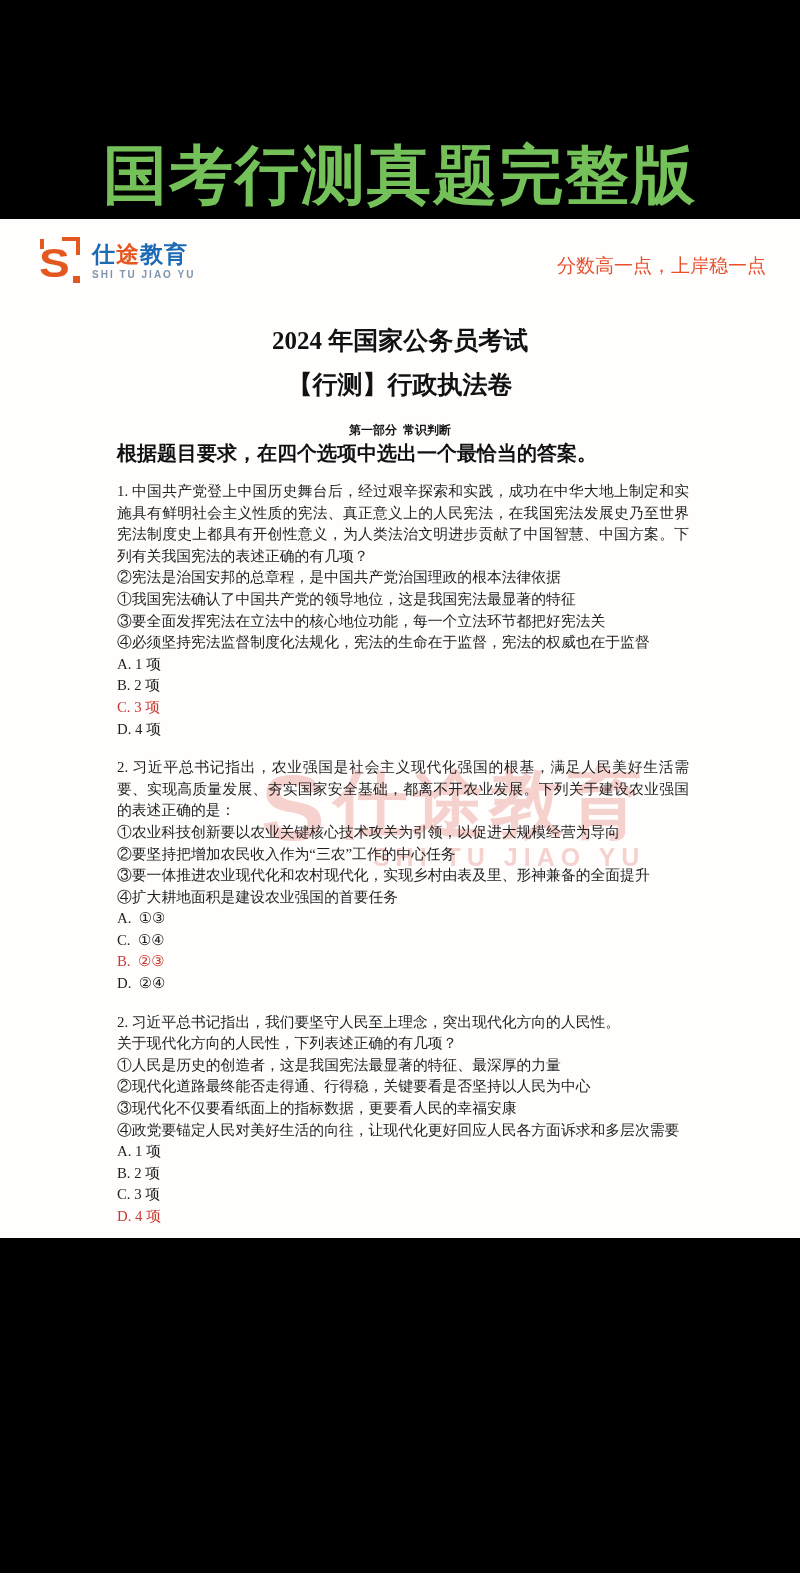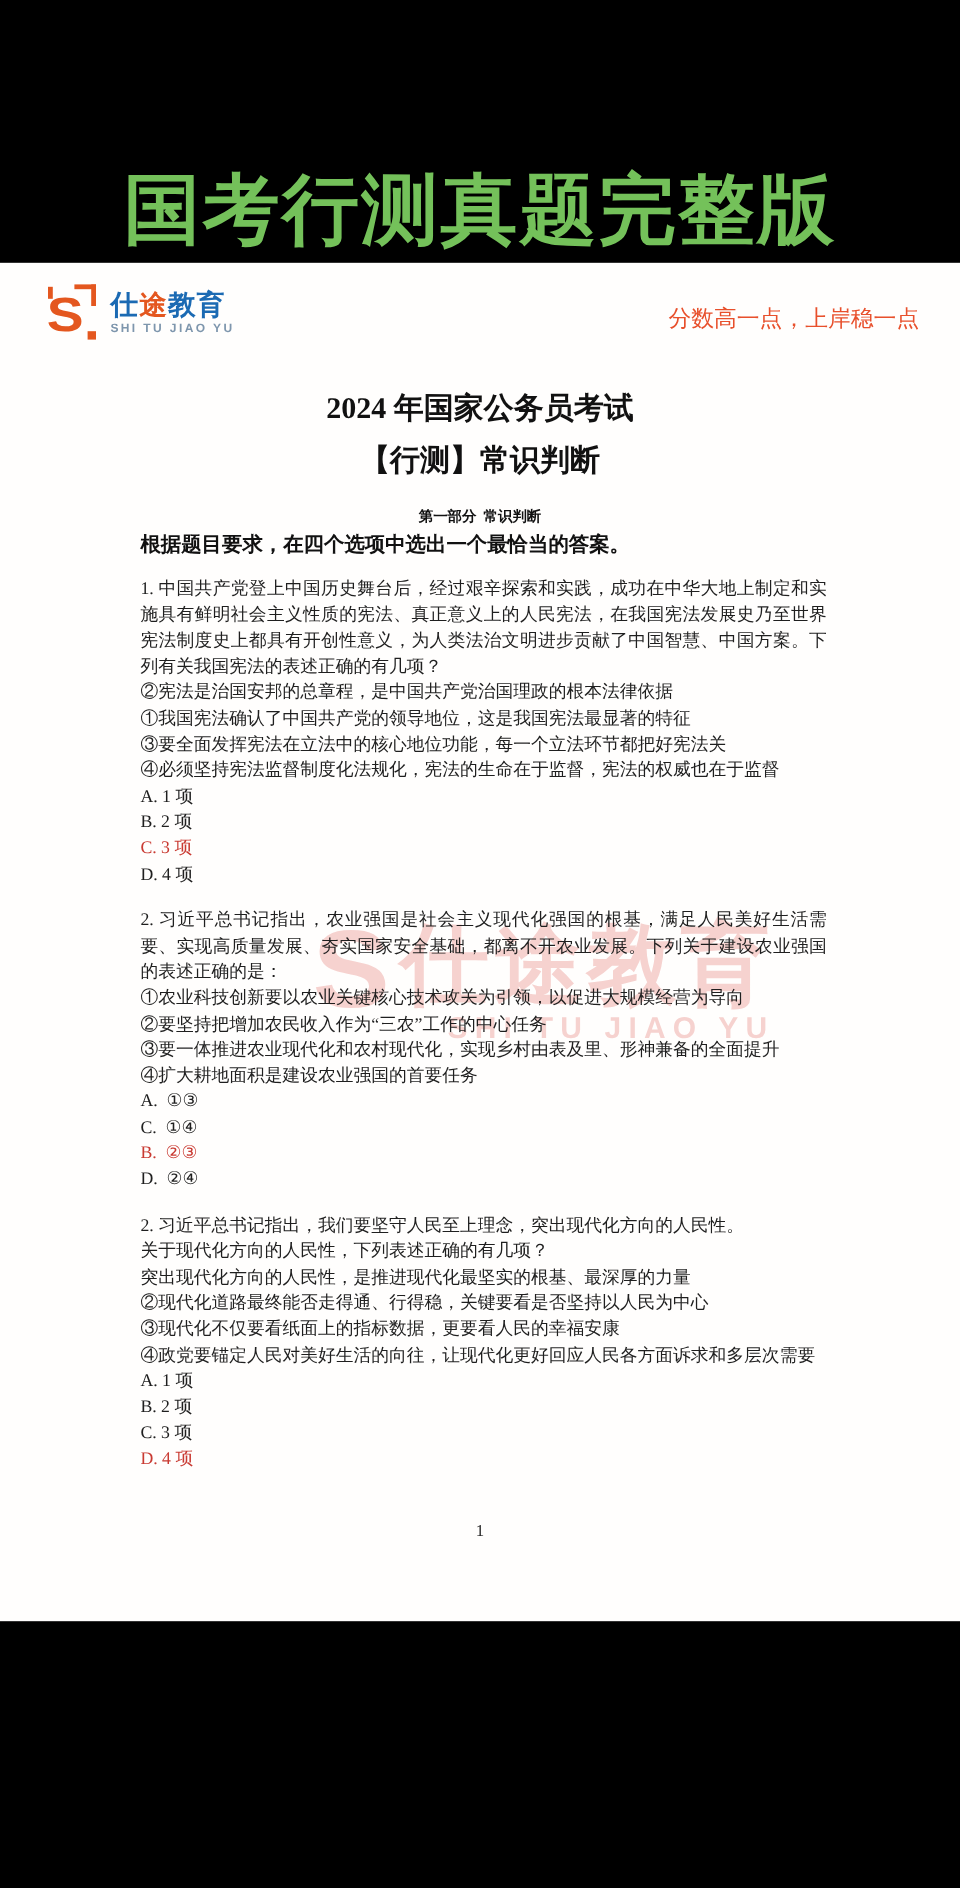--- a/index.html
+++ b/index.html
@@ -1,16 +1,16 @@
 <!DOCTYPE html>
 <html style="--banner-green: #74c15a; --answer-red: #c93a32; --brand-orange: #e4571f; --brand-blue: #1b6ab3; --slogan-red: #e8502c; --watermark-red: #dd564e;"><head>
 <meta charset="utf-8">
 <style>
   html,body{margin:0;padding:0;background:#000;}
-  .frame{position:relative;width:800px;height:1573px;margin:0 auto;background:#000;overflow:hidden;
+  .frame{position:relative;width:800px;height:1238px;margin:0 auto;background:#000;overflow:hidden;
          font-family:"Liberation Serif","DejaVu Serif",serif;}
 
   
   .banner{height:219px;background:#000;display:flex;align-items:flex-end;justify-content:center;}
   .banner-title{font-family:"Liberation Sans","DejaVu Sans",sans-serif;font-weight:900;
                 font-size:64px;line-height:1;letter-spacing:2px;color:var(--banner-green,#74c15a);
                 padding-bottom:12px;white-space:nowrap;}
 
   
   .sheet{position:relative;height:1132px;background:#fffefd;color:#1f1f1f;}
@@ -32,21 +32,21 @@
   .logo-cn .tu{color:var(--brand-orange,#e4571f);}
   .logo-en{font-family:"Liberation Sans",sans-serif;font-weight:700;font-size:10px;
            letter-spacing:2px;color:#7e96ad;margin-top:3px;}
   .slogan{font-family:"Liberation Sans","DejaVu Sans",sans-serif;font-weight:400;
           font-size:19px;color:var(--slogan-red,#e8502c);margin-top:16px;white-space:nowrap;}
 
   .doc-title{margin:34px 0 0;text-align:center;font-weight:700;font-size:25px;
              line-height:44px;color:#111;position:relative;z-index:2;}
   .section-heading{margin-top:15px;text-align:center;font-weight:700;font-size:12px;
                    color:#111;white-space:pre-wrap;position:relative;z-index:2;}
-  .instruction{margin:4px 117px 0;font-weight:700;font-size:17px;line-height:21px;
+  .instruction{margin:4px 117px 0;font-weight:700;font-size:20px;line-height:21px;
                color:#111;position:relative;z-index:2;}
 
   .content{position:relative;z-index:2;margin:0 111px 0 117px;font-size:14.8px;
            line-height:21.6px;color:#1f1f1f;}
   .question{margin-top:17px;}
   .stem{margin:0;text-align:justify;}
   .item{text-align:justify;}
   .option{white-space:pre-wrap;}
   .option.correct{color:var(--answer-red,#c93a32);}
 
@@ -96,21 +96,21 @@
         <div class="logo-textblock">
           <div class="logo-cn"><span>仕</span><span class="tu">途</span><span>教育</span></div>
           <div class="logo-en">SHI TU JIAO YU</div>
         </div>
       </div>
       <div class="slogan">分数高一点，上岸稳一点</div>
     </div>
 
     <h1 class="doc-title">
       <span>2024 年国家公务员考试</span><br>
-      <span>【行测】常识判断</span>
+      <span>【行测】行政执法卷</span>
     </h1>
 
     <div class="section-heading">第一部分  常识判断</div>
     <div class="instruction">根据题目要求，在四个选项中选出一个最恰当的答案。</div>
 
     <div class="content">
 
       <div class="question">
         <p class="stem">1. 中国共产党登上中国历史舞台后，经过艰辛探索和实践，成功在中华大地上制定和实施具有鲜明社会主义性质的宪法、真正意义上的人民宪法，在我国宪法发展史乃至世界宪法制度史上都具有开创性意义，为人类法治文明进步贡献了中国智慧、中国方案。下列有关我国宪法的表述正确的有几项？</p>
         <div class="item">②宪法是治国安邦的总章程，是中国共产党治国理政的根本法律依据</div>
@@ -131,21 +131,21 @@
         <div class="item">④扩大耕地面积是建设农业强国的首要任务</div>
         <div class="option">A.  ①③</div>
         <div class="option">C.  ①④</div>
         <div class="option correct">B.  ②③</div>
         <div class="option">D.  ②④</div>
       </div>
 
       <div class="question">
         <p class="stem">2. 习近平总书记指出，我们要坚守人民至上理念，突出现代化方向的人民性。</p>
         <p class="stem">关于现代化方向的人民性，下列表述正确的有几项？</p>
-        <div class="item">突出现代化方向的人民性，是推进现代化最坚实的根基、最深厚的力量</div>
+        <div class="item">①人民是历史的创造者，这是我国宪法最显著的特征、最深厚的力量</div>
         <div class="item">②现代化道路最终能否走得通、行得稳，关键要看是否坚持以人民为中心</div>
         <div class="item">③现代化不仅要看纸面上的指标数据，更要看人民的幸福安康</div>
         <div class="item">④政党要锚定人民对美好生活的向往，让现代化更好回应人民各方面诉求和多层次需要</div>
         <div class="option">A. 1 项</div>
         <div class="option">B. 2 项</div>
         <div class="option">C. 3 项</div>
         <div class="option correct">D. 4 项</div>
       </div>
 
     </div>

